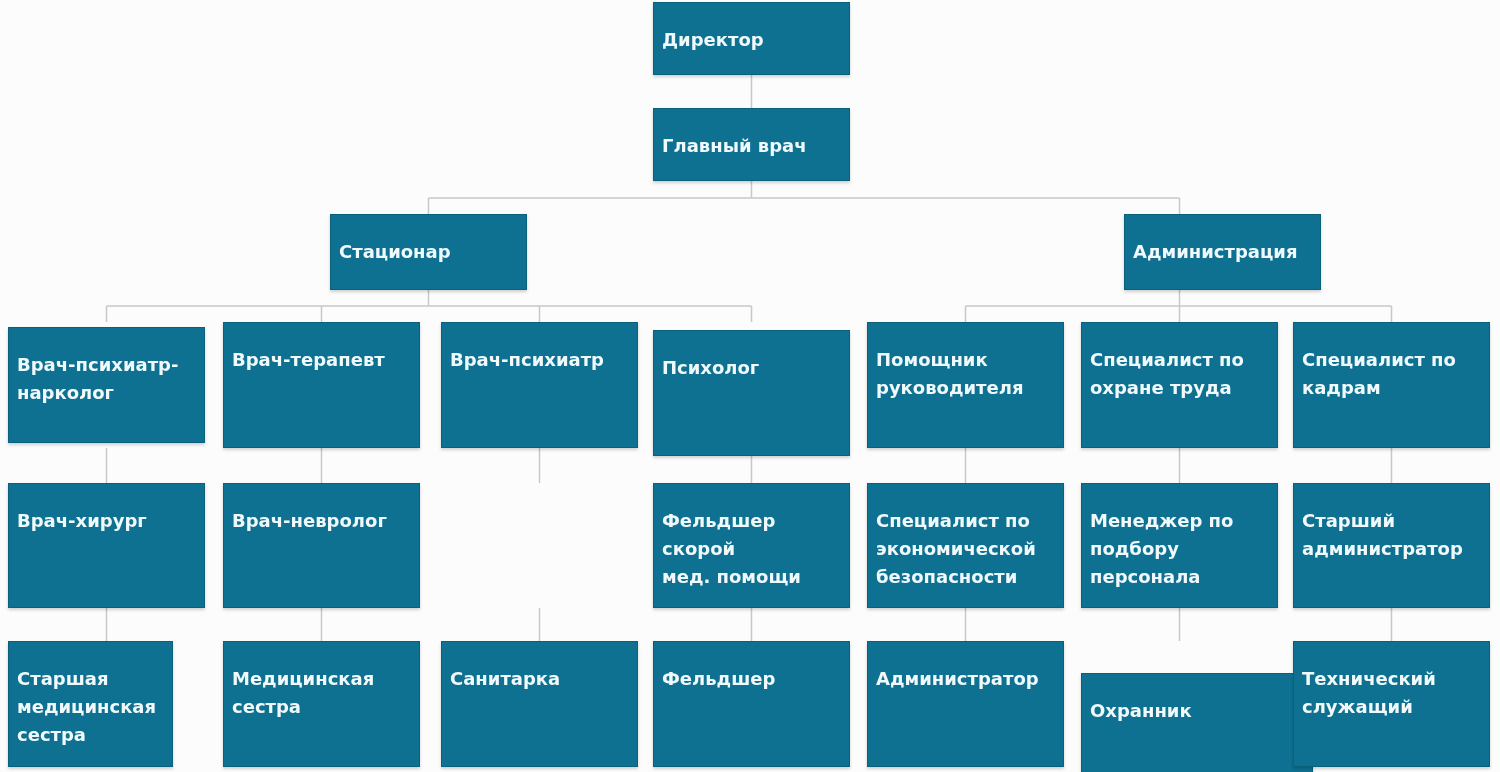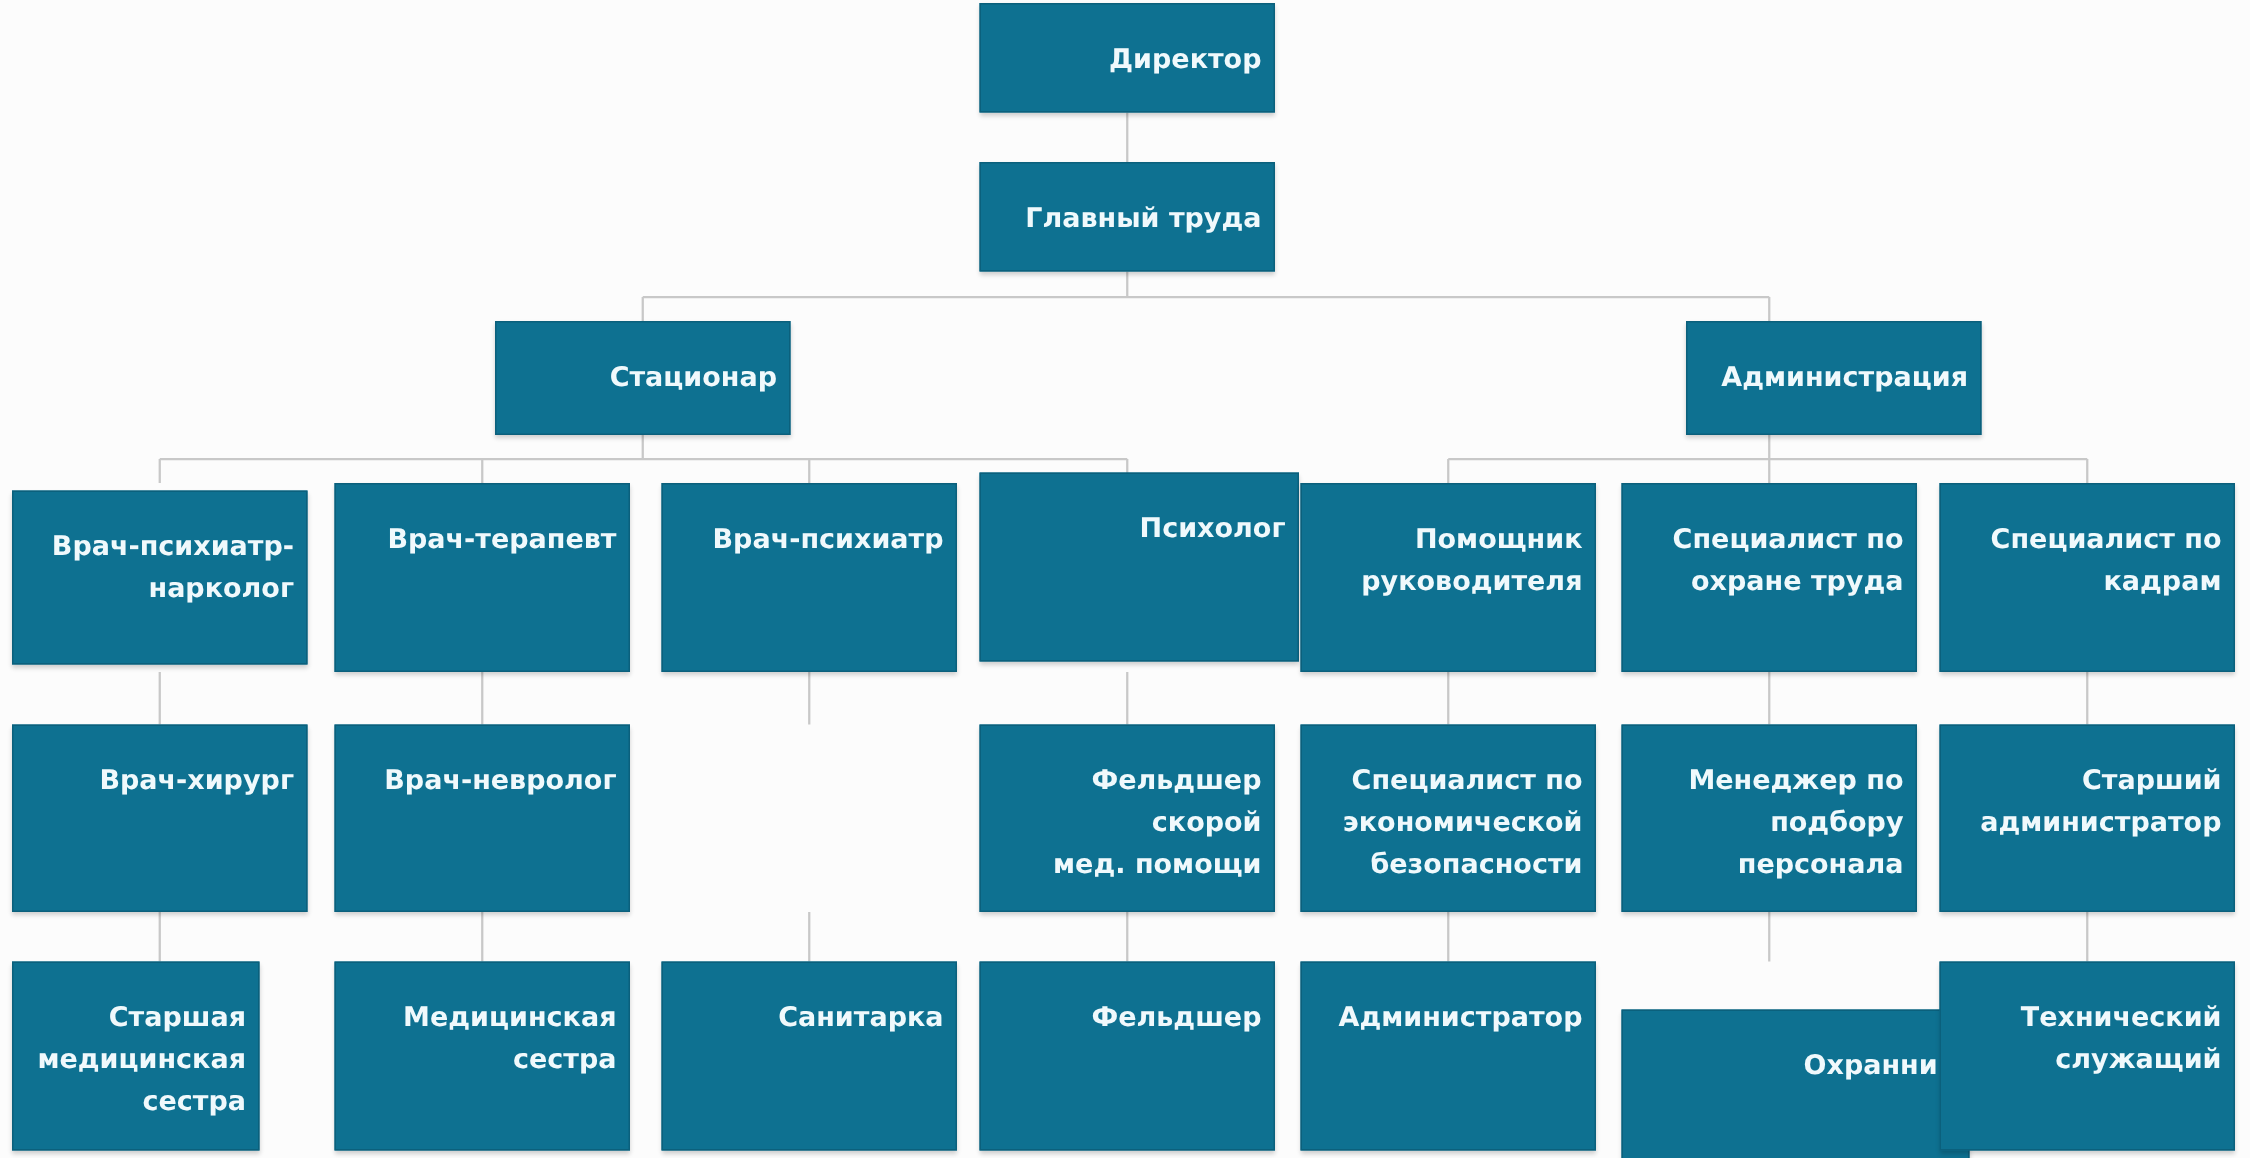--- a/index.html
+++ b/index.html
@@ -26,21 +26,21 @@
   .node{
     position:absolute;
     box-sizing:border-box;
     background:var(--node-fill);
     border:1px solid var(--node-border);
     box-shadow:0 2px 3px rgba(0,0,0,0.18);
     color:var(--node-text);
     font-weight:bold;
     font-size:18px;
     line-height:28px;
-    text-align:right;
+    text-align:left;
     white-space:pre-line;
     padding:23px 8px 4px 8px;
   }
 </style>
 </head>
 <body>
 
 <div class="canvas">
 
   <svg class="connectors" viewBox="0 0 1500 772" xmlns="http://www.w3.org/2000/svg" aria-hidden="true">
@@ -65,30 +65,30 @@
       M321.5,448 L321.5,483 M321.5,608 L321.5,641
       M539.5,448 L539.5,483 M539.5,608 L539.5,641
       M751.5,448 L751.5,483 M751.5,608 L751.5,641
       M965.5,448 L965.5,483 M965.5,608 L965.5,641
       M1179.5,448 L1179.5,483 M1179.5,608 L1179.5,641
       M1391.5,448 L1391.5,483 M1391.5,608 L1391.5,641"></path>
   </svg>
 
   <div class="node" style="left:653px;top:2px;width:197px;height:73px">Директор</div>
 
-  <div class="node" style="left:653px;top:108px;width:197px;height:73px">Главный труда</div>
+  <div class="node" style="left:653px;top:108px;width:197px;height:73px">Главный врач</div>
 
   <div class="node" style="left:330px;top:214px;width:197px;height:76px">Стационар</div>
   <div class="node" style="left:1124px;top:214px;width:197px;height:76px">Администрация</div>
 
   <div class="node" style="left:8px;top:327px;width:197px;height:116px">Врач-психиатр-
 нарколог</div>
   <div class="node" style="left:223px;top:322px;width:197px;height:126px">Врач-терапевт</div>
   <div class="node" style="left:441px;top:322px;width:197px;height:126px">Врач-психиатр</div>
-  <div class="node" style="left:653px;top:315px;width:213px;height:126px">Психолог</div>
+  <div class="node" style="left:653px;top:330px;width:197px;height:126px">Психолог</div>
   <div class="node" style="left:867px;top:322px;width:197px;height:126px">Помощник
 руководителя</div>
   <div class="node" style="left:1081px;top:322px;width:197px;height:126px">Специалист по
 охране труда</div>
   <div class="node" style="left:1293px;top:322px;width:197px;height:126px">Специалист по
 кадрам</div>
 
   <div class="node" style="left:8px;top:483px;width:197px;height:125px">Врач-хирург</div>
   <div class="node" style="left:223px;top:483px;width:197px;height:125px">Врач-невролог</div>
   <div class="node" style="left:653px;top:483px;width:197px;height:125px">Фельдшер скорой

